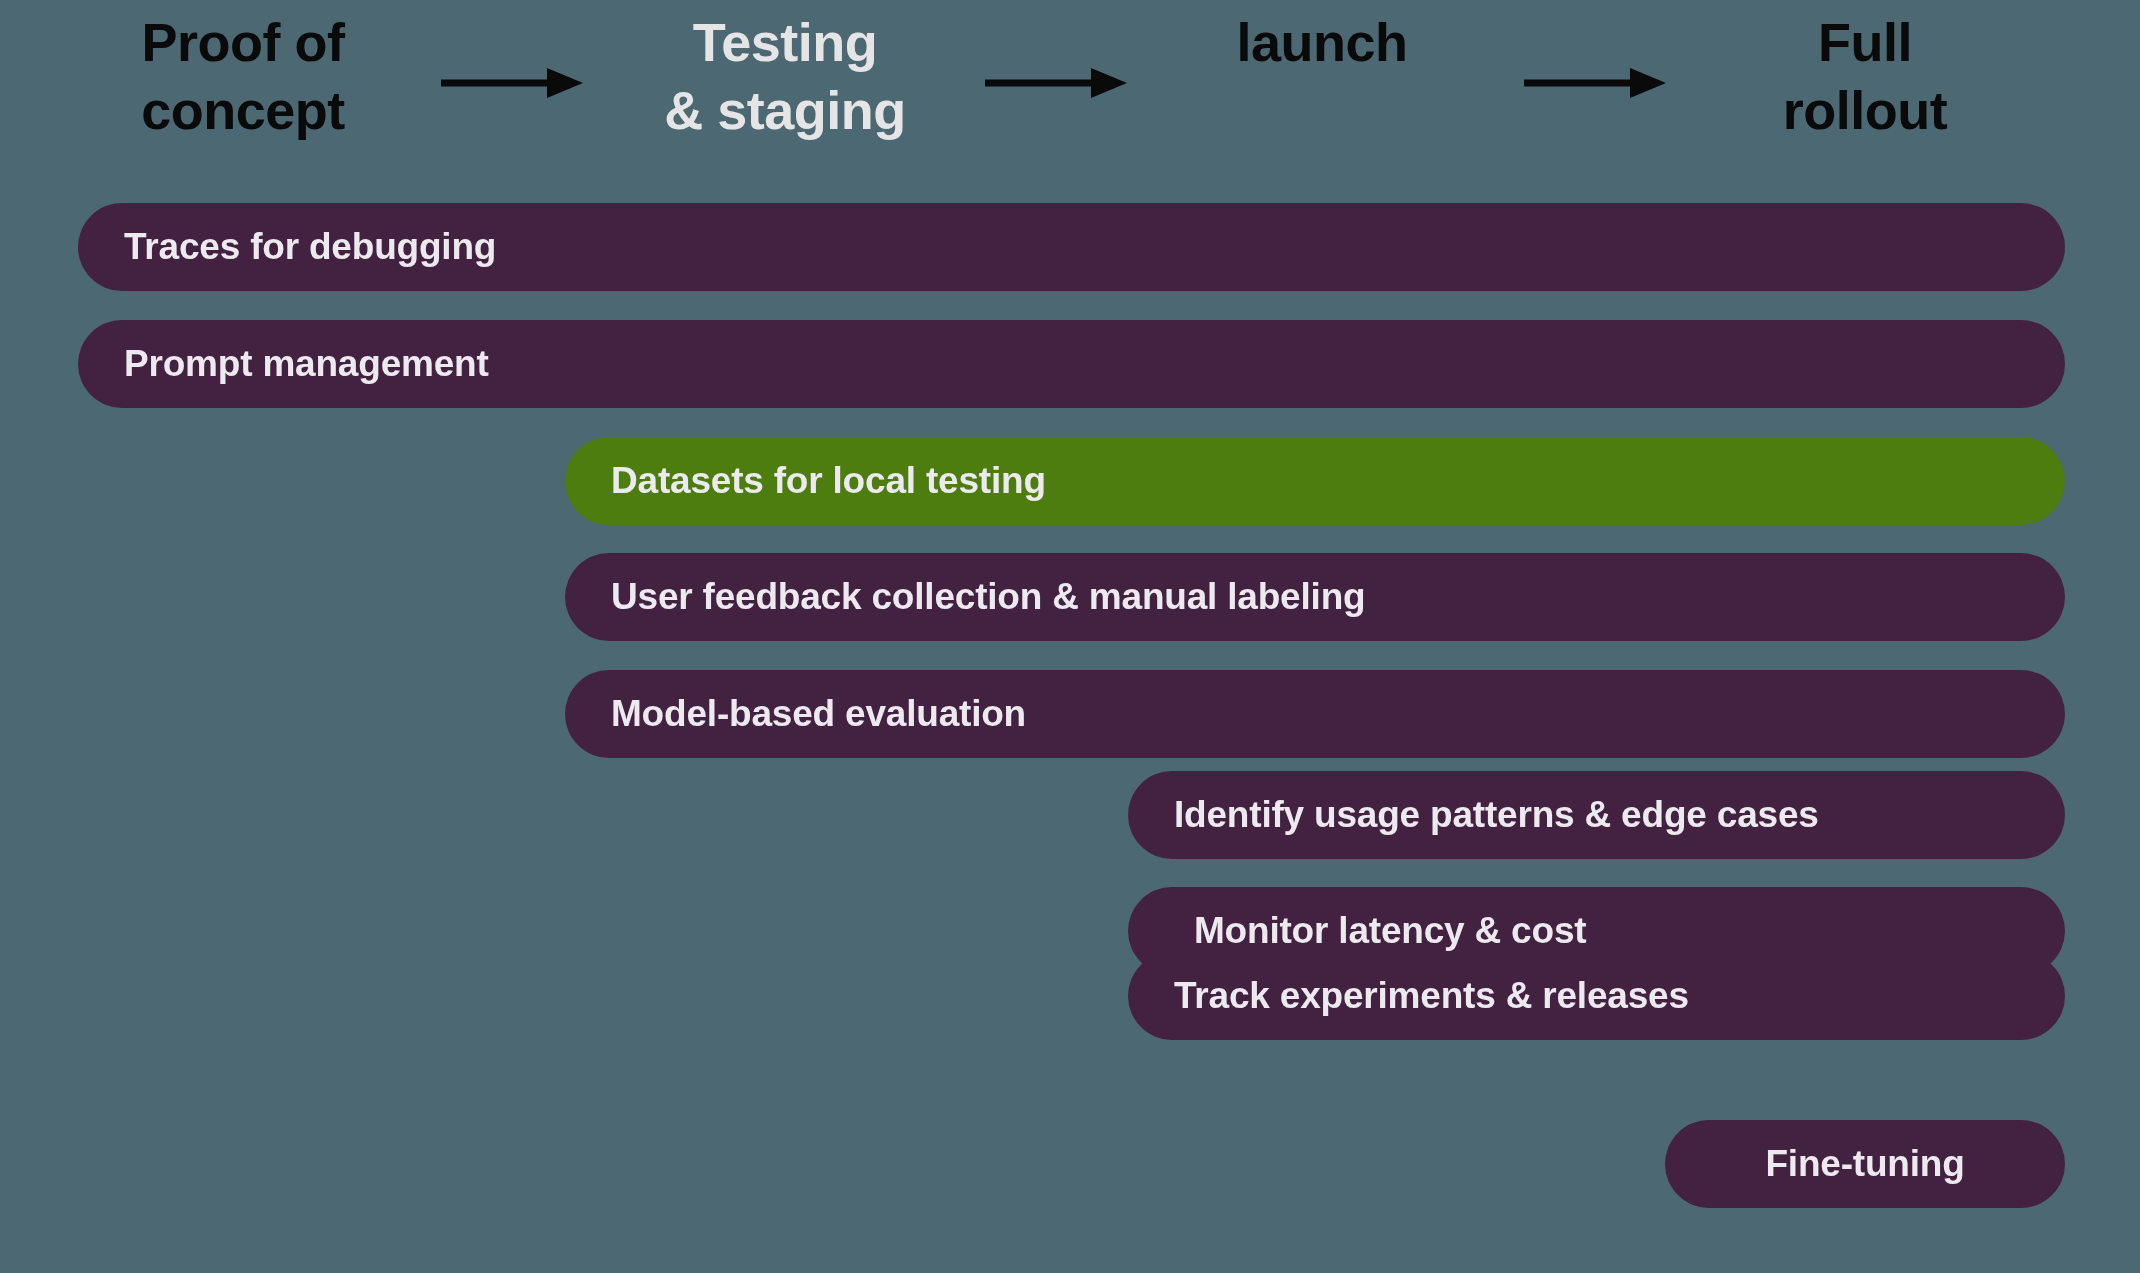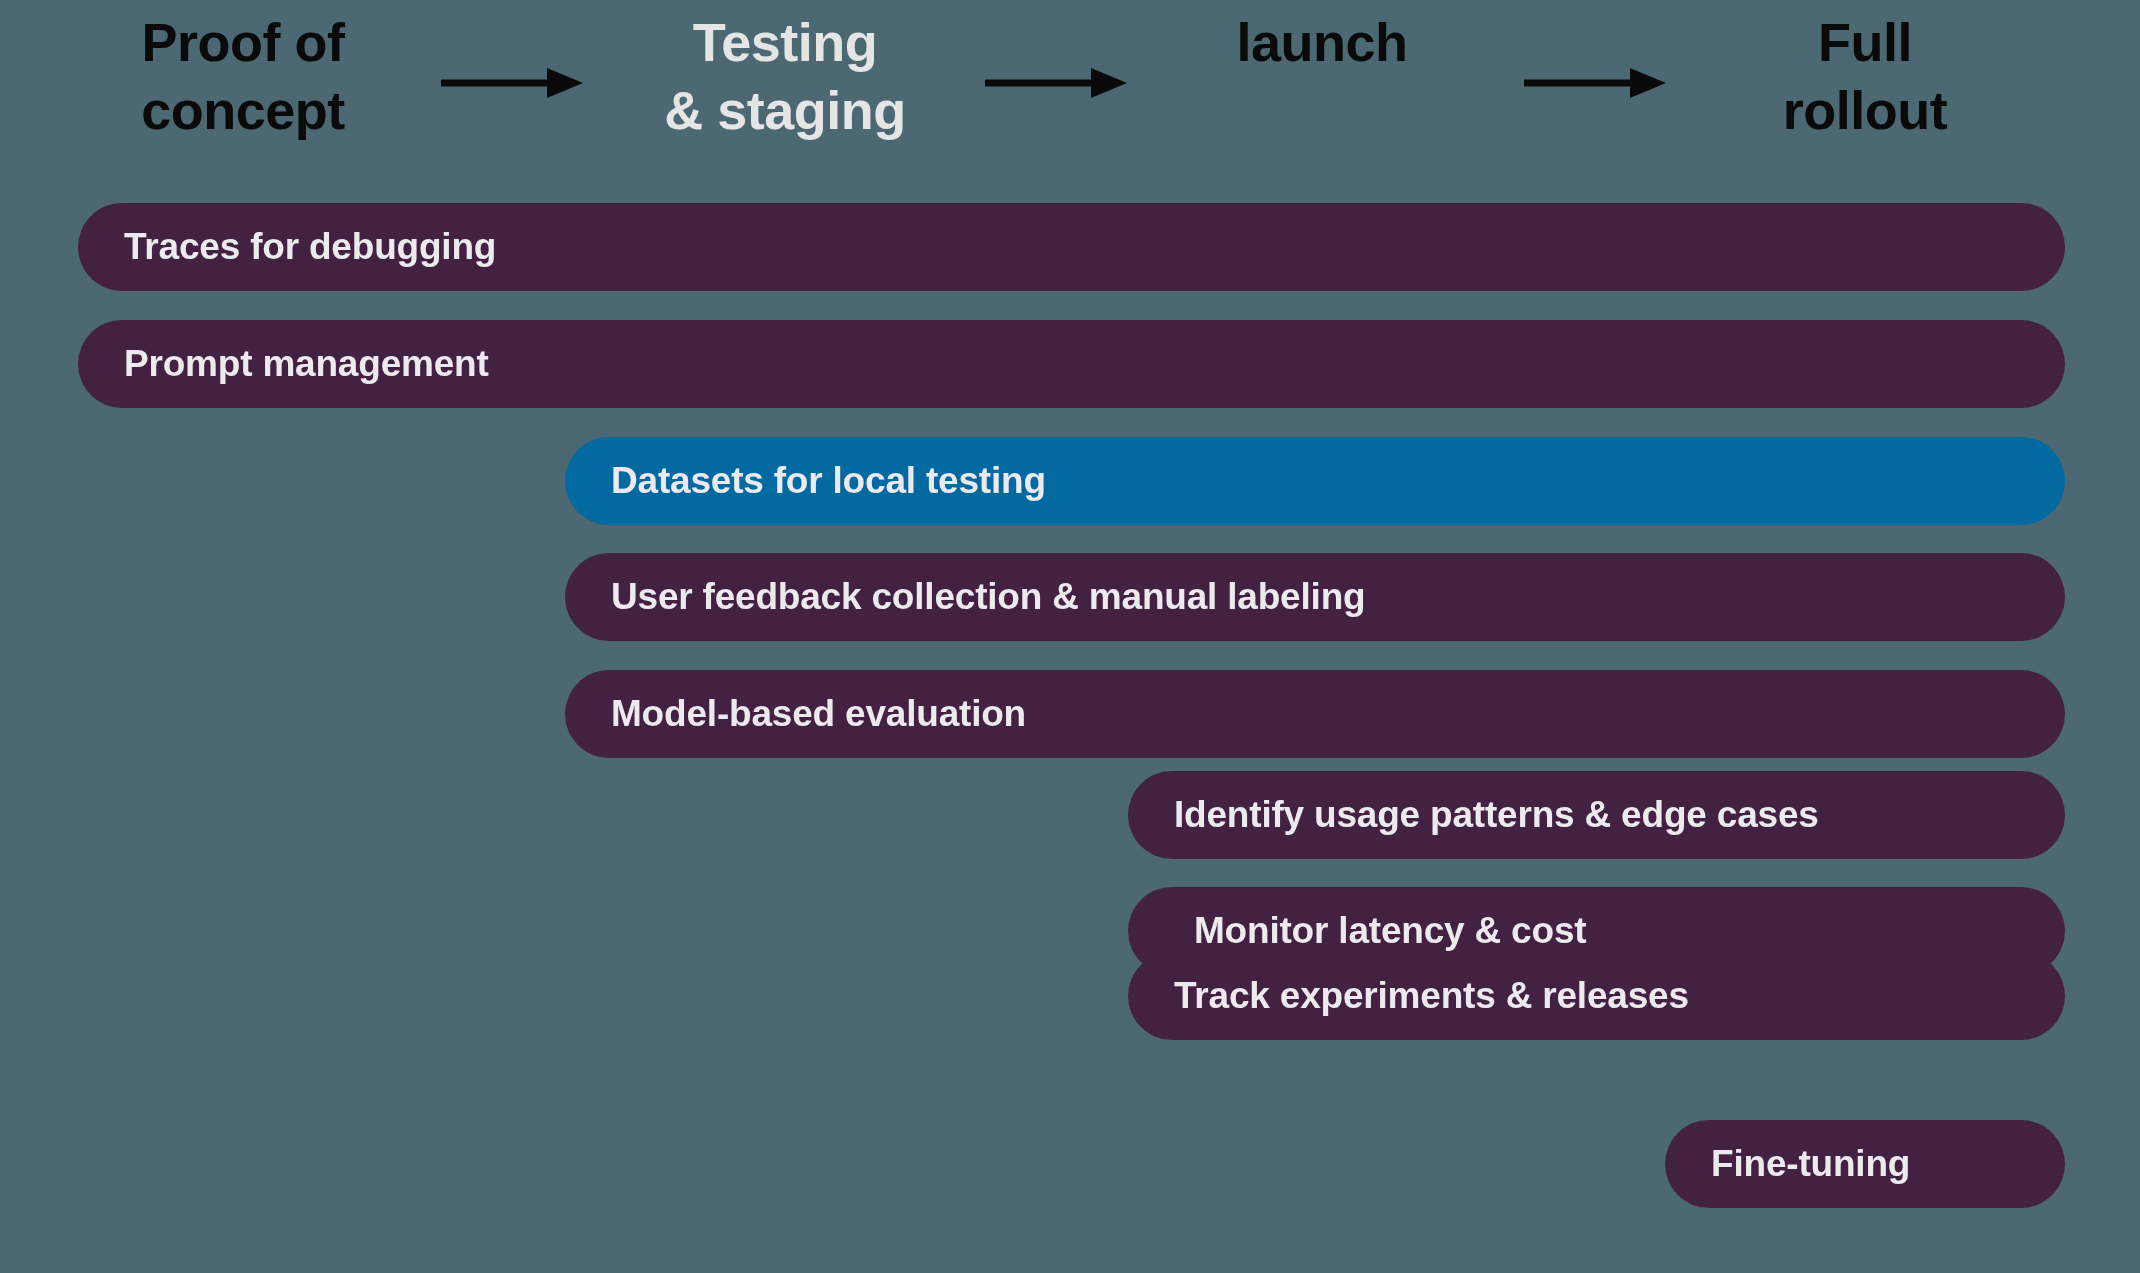--- a/index.html
+++ b/index.html
@@ -45,21 +45,21 @@
   .pill {
     position: absolute;
     height: 88px;
     background: #422240;
     border-radius: 44px;
     display: flex;
     align-items: center;
     box-sizing: border-box;
   }
   .pill.left-aligned { justify-content: flex-start; padding-left: 46px; }
-  .pill.center-aligned { justify-content: flex-start; padding: 0 46px; }
+  .pill.center-aligned { justify-content: center; padding: 0 46px; }
 
   .pill-label {
     color: #eceaef;
     font-weight: 700;
     font-size: 37px;
     line-height: 40px;
     letter-spacing: -0.2px;
     white-space: nowrap;
     user-select: none;
   }
@@ -88,21 +88,21 @@
         <polygon points="106,5 142,20 106,35" fill="#0a0a0a"></polygon>
       </svg>
     </div>
   <div id="capability-bars">
       <div class="pill left-aligned" style="left: 78px; top: 203px; width: 1987px; background: rgb(66, 34, 64);">
         <span class="pill-label" style="color: rgb(236, 234, 239);">Traces for debugging</span>
       </div>
       <div class="pill left-aligned" style="left: 78px; top: 320px; width: 1987px; background: rgb(66, 34, 64);">
         <span class="pill-label" style="color: rgb(236, 234, 239);">Prompt management</span>
       </div>
-      <div class="pill left-aligned" style="left: 565px; top: 437px; width: 1500px; background: #0369a1;">
+      <div class="pill left-aligned" style="left: 565px; top: 437px; width: 1500px; background: #4d7c0f;">
         <span class="pill-label" style="color: rgb(236, 234, 239);">Datasets for local testing</span>
       </div>
       <div class="pill left-aligned" style="left: 565px; top: 553px; width: 1500px; background: rgb(66, 34, 64);">
         <span class="pill-label" style="color: rgb(236, 234, 239);">User feedback collection &amp; manual labeling</span>
       </div>
       <div class="pill left-aligned" style="left: 565px; top: 670px; width: 1500px; background: rgb(66, 34, 64);">
         <span class="pill-label" style="color: rgb(236, 234, 239);">Model-based evaluation</span>
       </div>
       <div class="pill left-aligned" style="left: 1128px; top: 771px; width: 937px; background: rgb(66, 34, 64);">
         <span class="pill-label" style="color: rgb(236, 234, 239);">Identify usage patterns &amp; edge cases</span>

